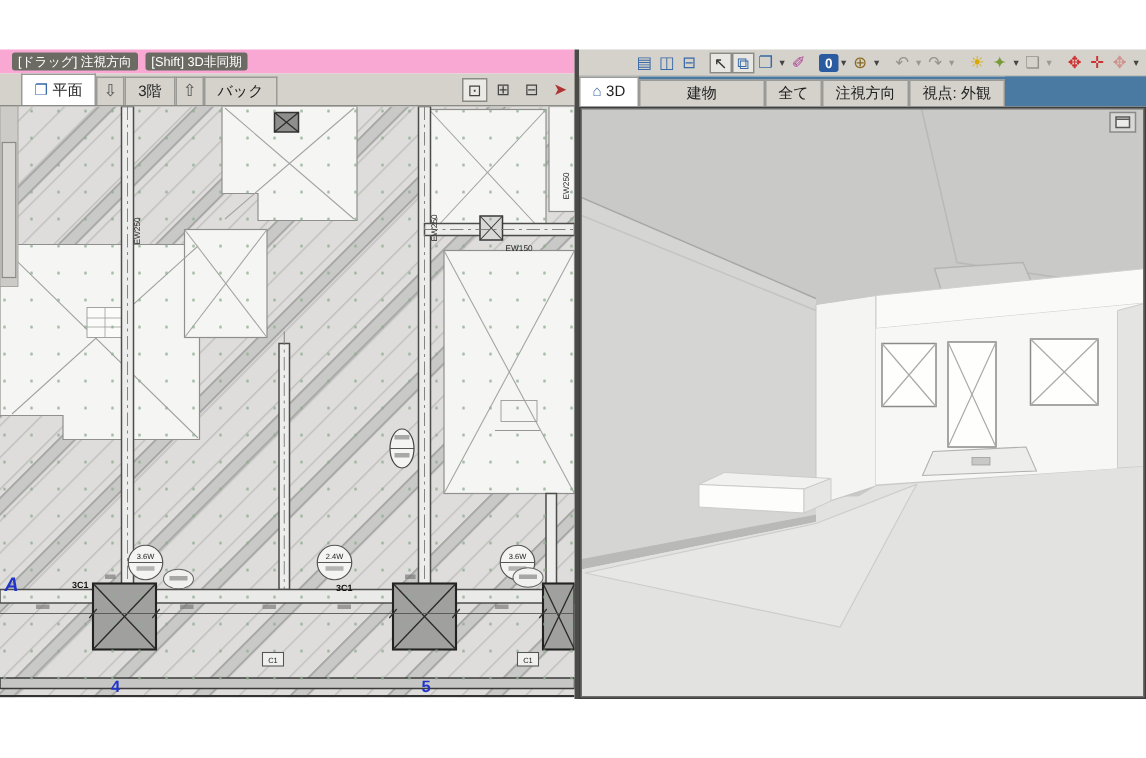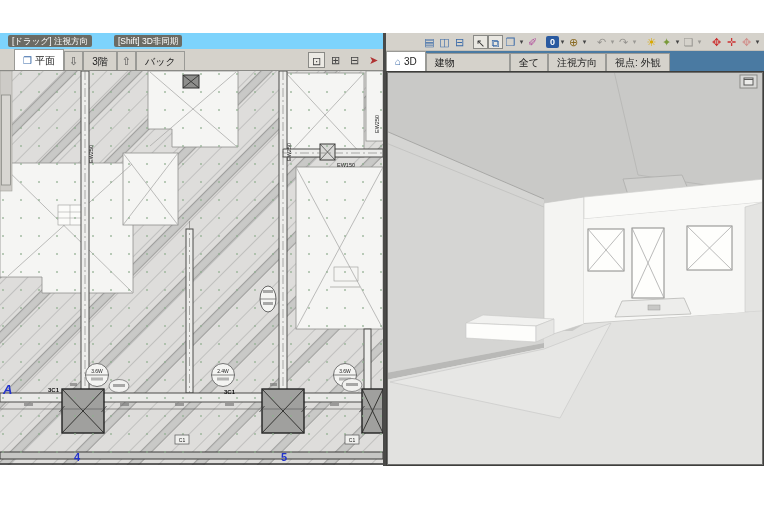--- a/index.html
+++ b/index.html
@@ -2,22 +2,22 @@
 <html><head>
 <meta charset="utf-8">
 <style>
   html,body{margin:0;padding:0}
   body{width:764px;height:505px;overflow:hidden;background:#ffffff;
        font-family:"Liberation Sans",sans-serif;position:relative}
   .abs{position:absolute}
   svg{display:block}
 
   
-  .hintbar{left:0;top:33px;width:383px;height:16px;background:#7dd3fc;
-           display:flex;align-items:center;gap:22px;padding-left:8px;box-sizing:border-box}
+  .hintbar{left:0;top:33px;width:383px;height:16px;background:#f9a8d4;
+           display:flex;align-items:center;gap:5px;padding-left:8px;box-sizing:border-box}
   .hint-badge{background:#6b6b64;color:#fff;font-size:8.5px;line-height:12px;
               padding:0 4px;border-radius:2px;white-space:nowrap}
 
   
   .tbar{left:386px;top:33px;width:378px;height:18px;background:#d5d2cb;
         display:flex;align-items:center;padding-left:36px;box-sizing:border-box;
         border-bottom:1px solid #c2bfb8}
   .tbi{width:15px;height:14px;font-size:11px;line-height:14px;text-align:center;
        box-sizing:border-box;flex:none}
   .c-blue{color:#3a6aa8}.c-dark{color:#333}.c-pink{color:#b0489a}.c-amber{color:#8a6a20}
@@ -278,21 +278,21 @@
   <rect x="0" y="394" width="383" height="40" fill="#ffffff"></rect>
 </svg>
 
 <div class="abs divider"></div>
 
 <div class="abs tabs3d">
   <div class="tab active">
     <span class="tico">⌂</span>
     <span>3D</span>
   </div>
-  <div class="tab" style="width:84px;">
+  <div class="tab" style="width:84px;justify-content:center">
     <span>建物</span>
   </div>
   <div class="tab">
     <span>全て</span>
   </div>
   <div class="tab">
     <span>注視方向</span>
   </div>
   <div class="tab">
     <span>視点: 外観</span>

